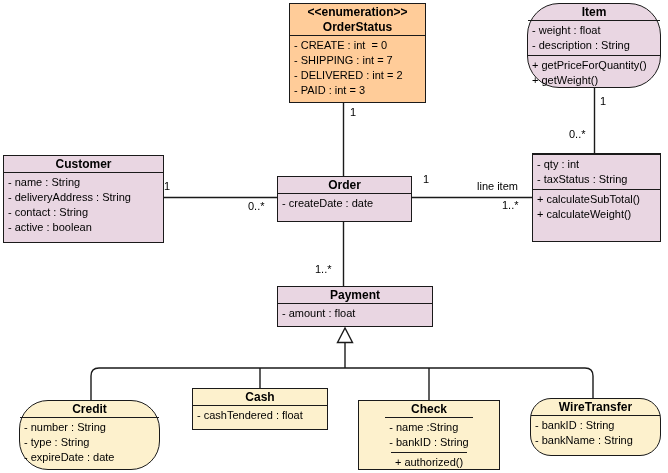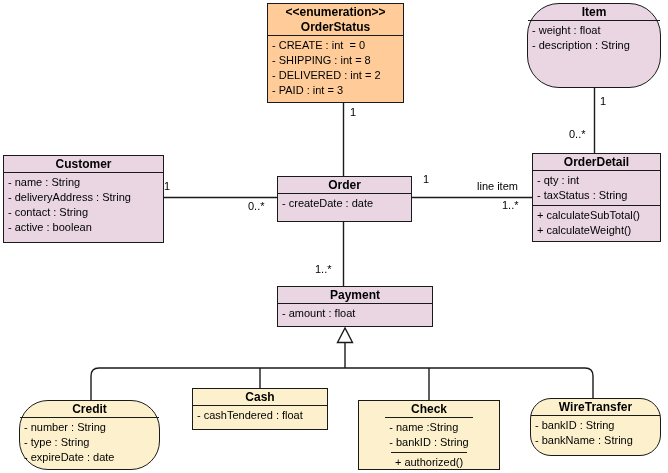--- a/index.html
+++ b/index.html
@@ -56,39 +56,43 @@
     <path d="M412,197.5 H532"></path>
     <path d="M594.5,88 V153"></path>
     <path d="M343.5,222 V286"></path>
     <path d="M345,342.5 V368"></path>
     <path d="M91,400 V376 Q91,368 99,368 H585 Q593,368 593,376 V398"></path>
     <path d="M260,368 V400"></path>
     <path d="M429,368 V400"></path>
     <path d="M345,328 L337.5,342.5 H352.5 Z" fill="#ffffff"></path>
   </svg>
 
-  <div class="cls" style="left: 267px; top: 3px; width: 137px; height: 100px; background: rgb(255, 204, 153);">
+  <div class="cls" style="left: 289px; top: 3px; width: 137px; height: 100px; background: rgb(255, 204, 153);">
       <div class="hdr">
         <div>&lt;&lt;enumeration&gt;&gt;</div>
         <div>OrderStatus</div>
       </div>
       <div class="compartment">
         <div class="member">- CREATE : int  = 0</div>
-        <div class="member">- SHIPPING : int = 8</div>
+        <div class="member">- SHIPPING : int = 7</div>
         <div class="member">- DELIVERED : int = 2</div>
         <div class="member">- PAID : int = 3</div>
       </div>
     </div>
   <div class="cls" style="left: 527px; top: 3px; width: 134px; height: 85px; background: rgb(233, 214, 226); border-radius: 32px;">
       <div class="hdr">
         <div>Item</div>
       </div>
       <div class="compartment">
         <div class="member">- weight : float</div>
         <div class="member">- description : String</div>
+      </div>
+      <div class="compartment">
+        <div class="member">+ getPriceForQuantity()</div>
+        <div class="member">+ getWeight()</div>
       </div>
     </div>
   <div class="cls" style="left: 3px; top: 155px; width: 161px; height: 88px; background: rgb(233, 214, 226);">
       <div class="hdr">
         <div>Customer</div>
       </div>
       <div class="compartment">
         <div class="member">- name : String</div>
         <div class="member">- deliveryAddress : String</div>
         <div class="member">- contact : String</div>
@@ -97,23 +101,20 @@
     </div>
   <div class="cls" style="left: 277px; top: 176px; width: 135px; height: 46px; background: rgb(233, 214, 226);">
       <div class="hdr">
         <div>Order</div>
       </div>
       <div class="compartment">
         <div class="member">- createDate : date</div>
       </div>
     </div>
   <div class="cls" style="left: 532px; top: 153px; width: 129px; height: 89px; background: rgb(233, 214, 226);">
-      <div class="hdr">
-        <div>OrderDetail</div>
-      </div>
       <div class="compartment">
         <div class="member">- qty : int</div>
         <div class="member">- taxStatus : String</div>
       </div>
       <div class="compartment">
         <div class="member">+ calculateSubTotal()</div>
         <div class="member">+ calculateWeight()</div>
       </div>
     </div>
   <div class="cls" style="left: 277px; top: 286px; width: 156px; height: 41px; background: rgb(233, 214, 226);">

